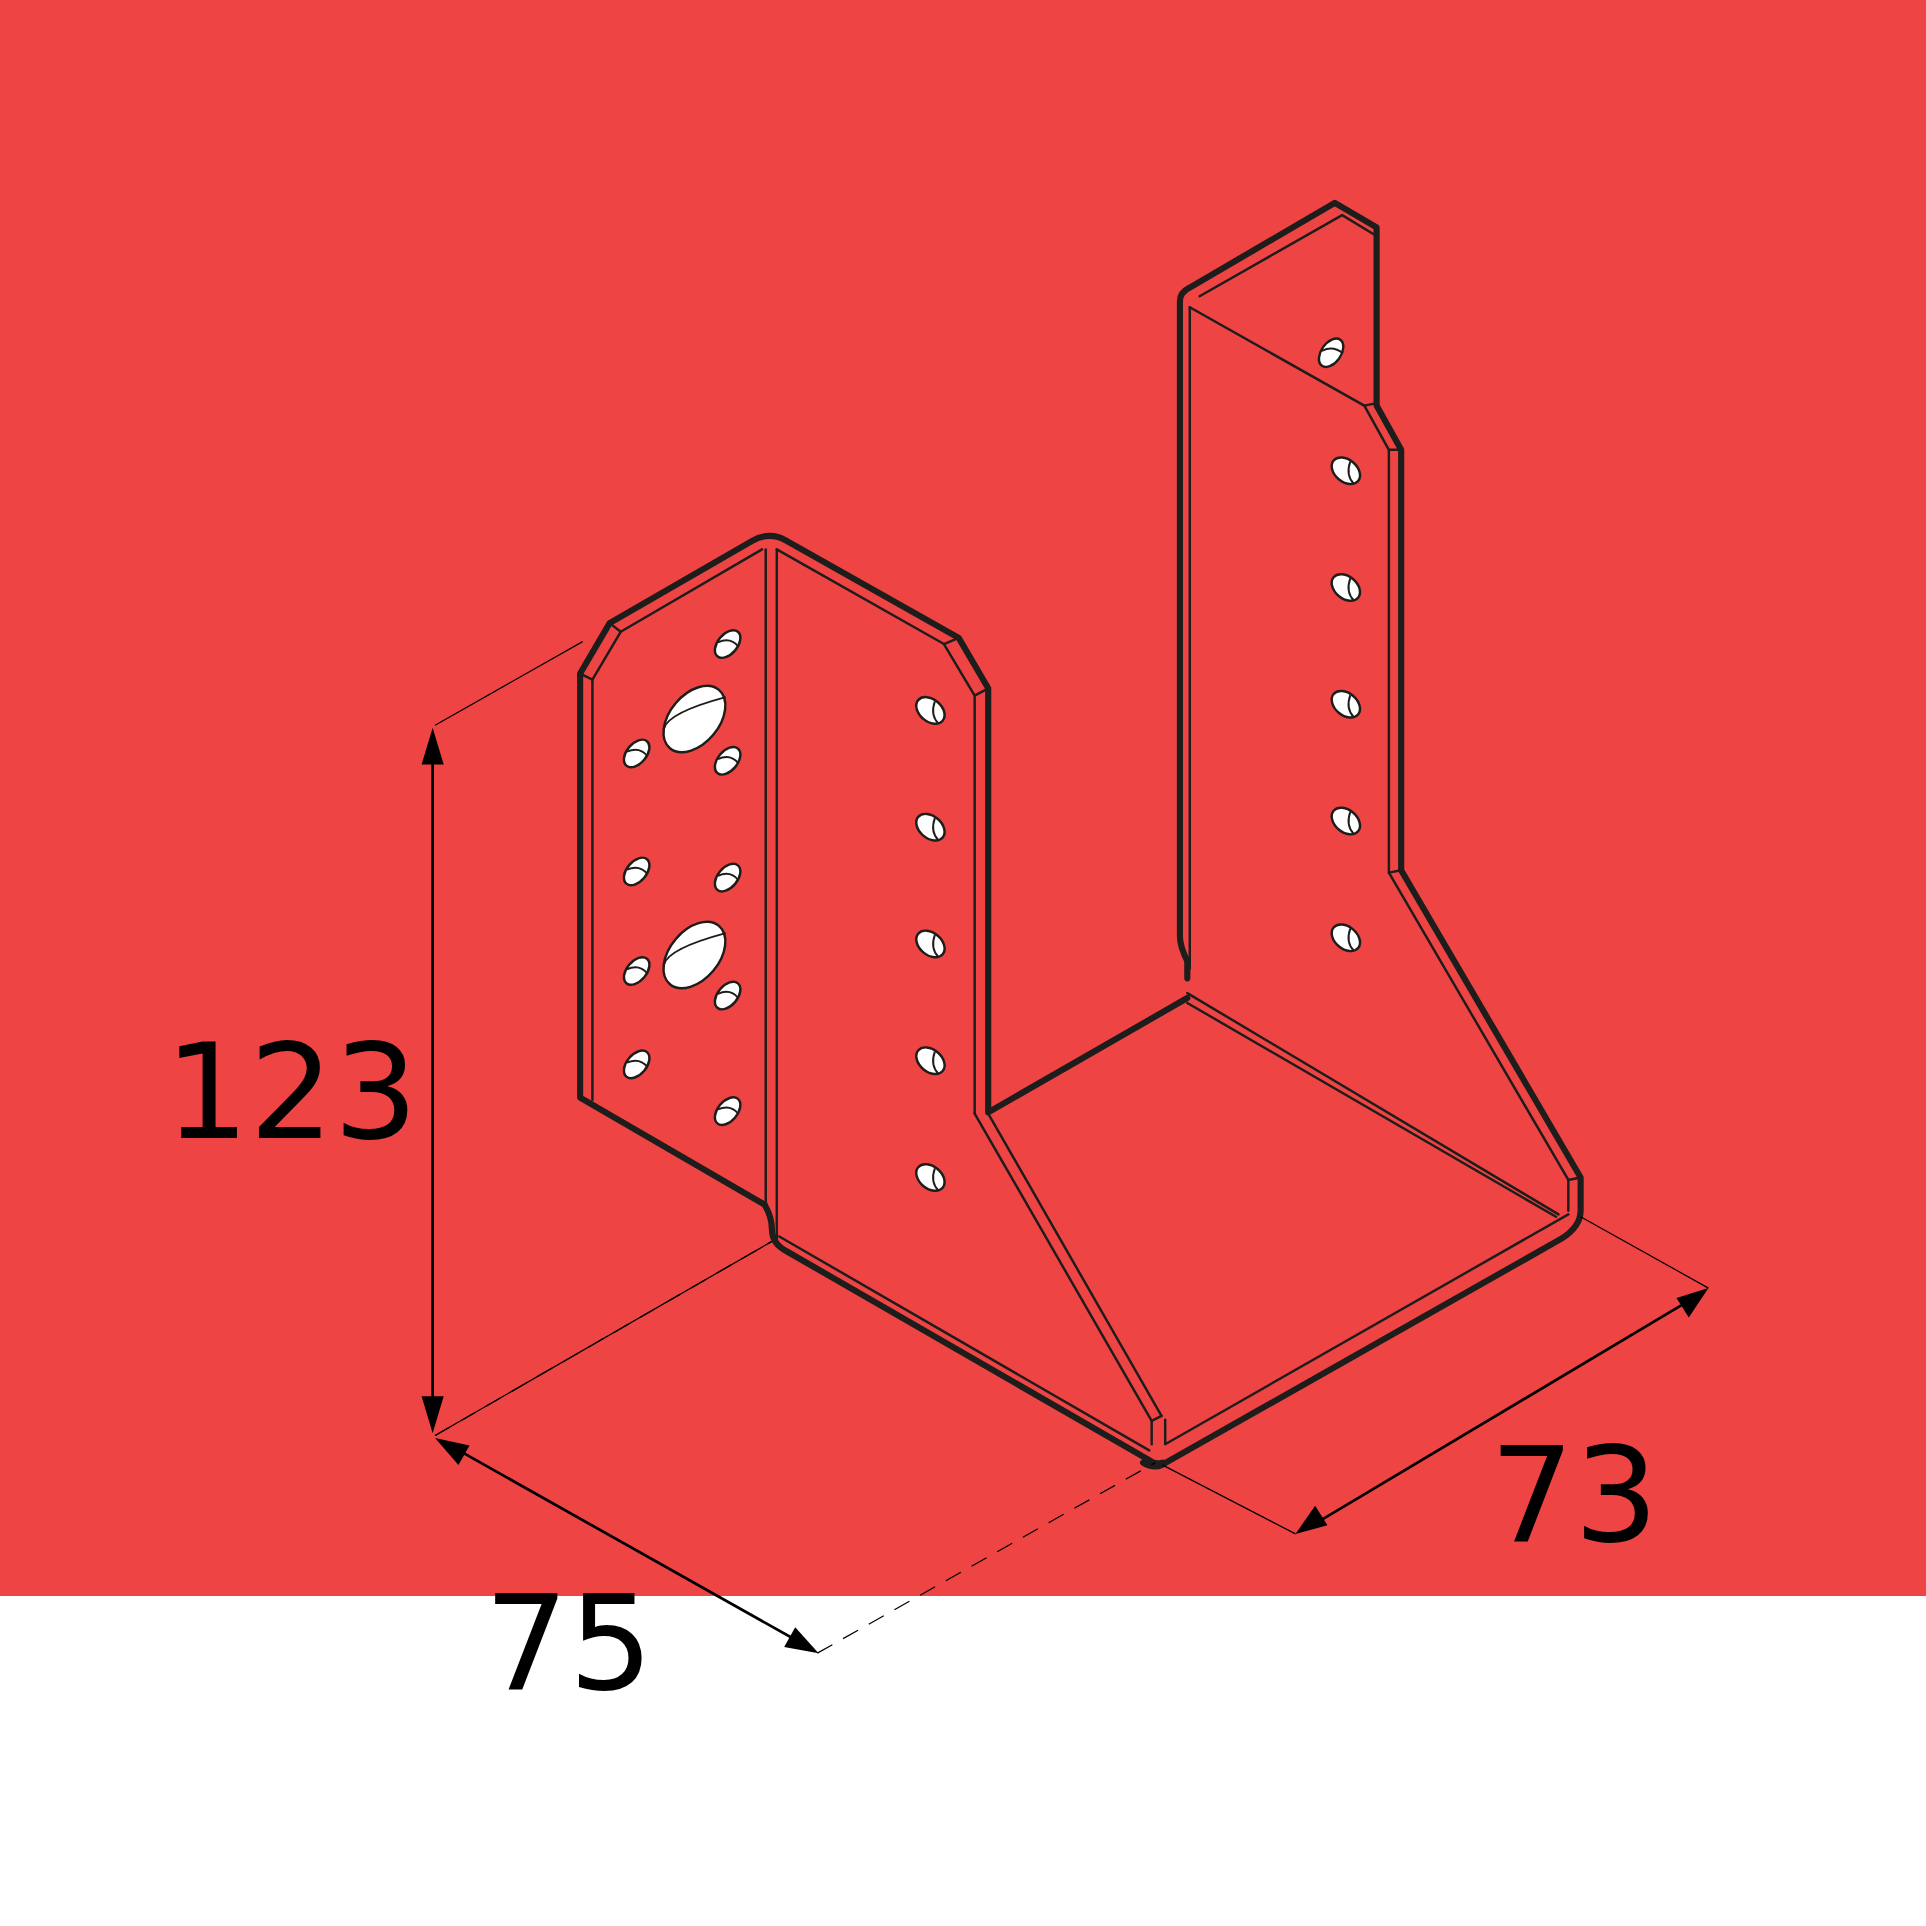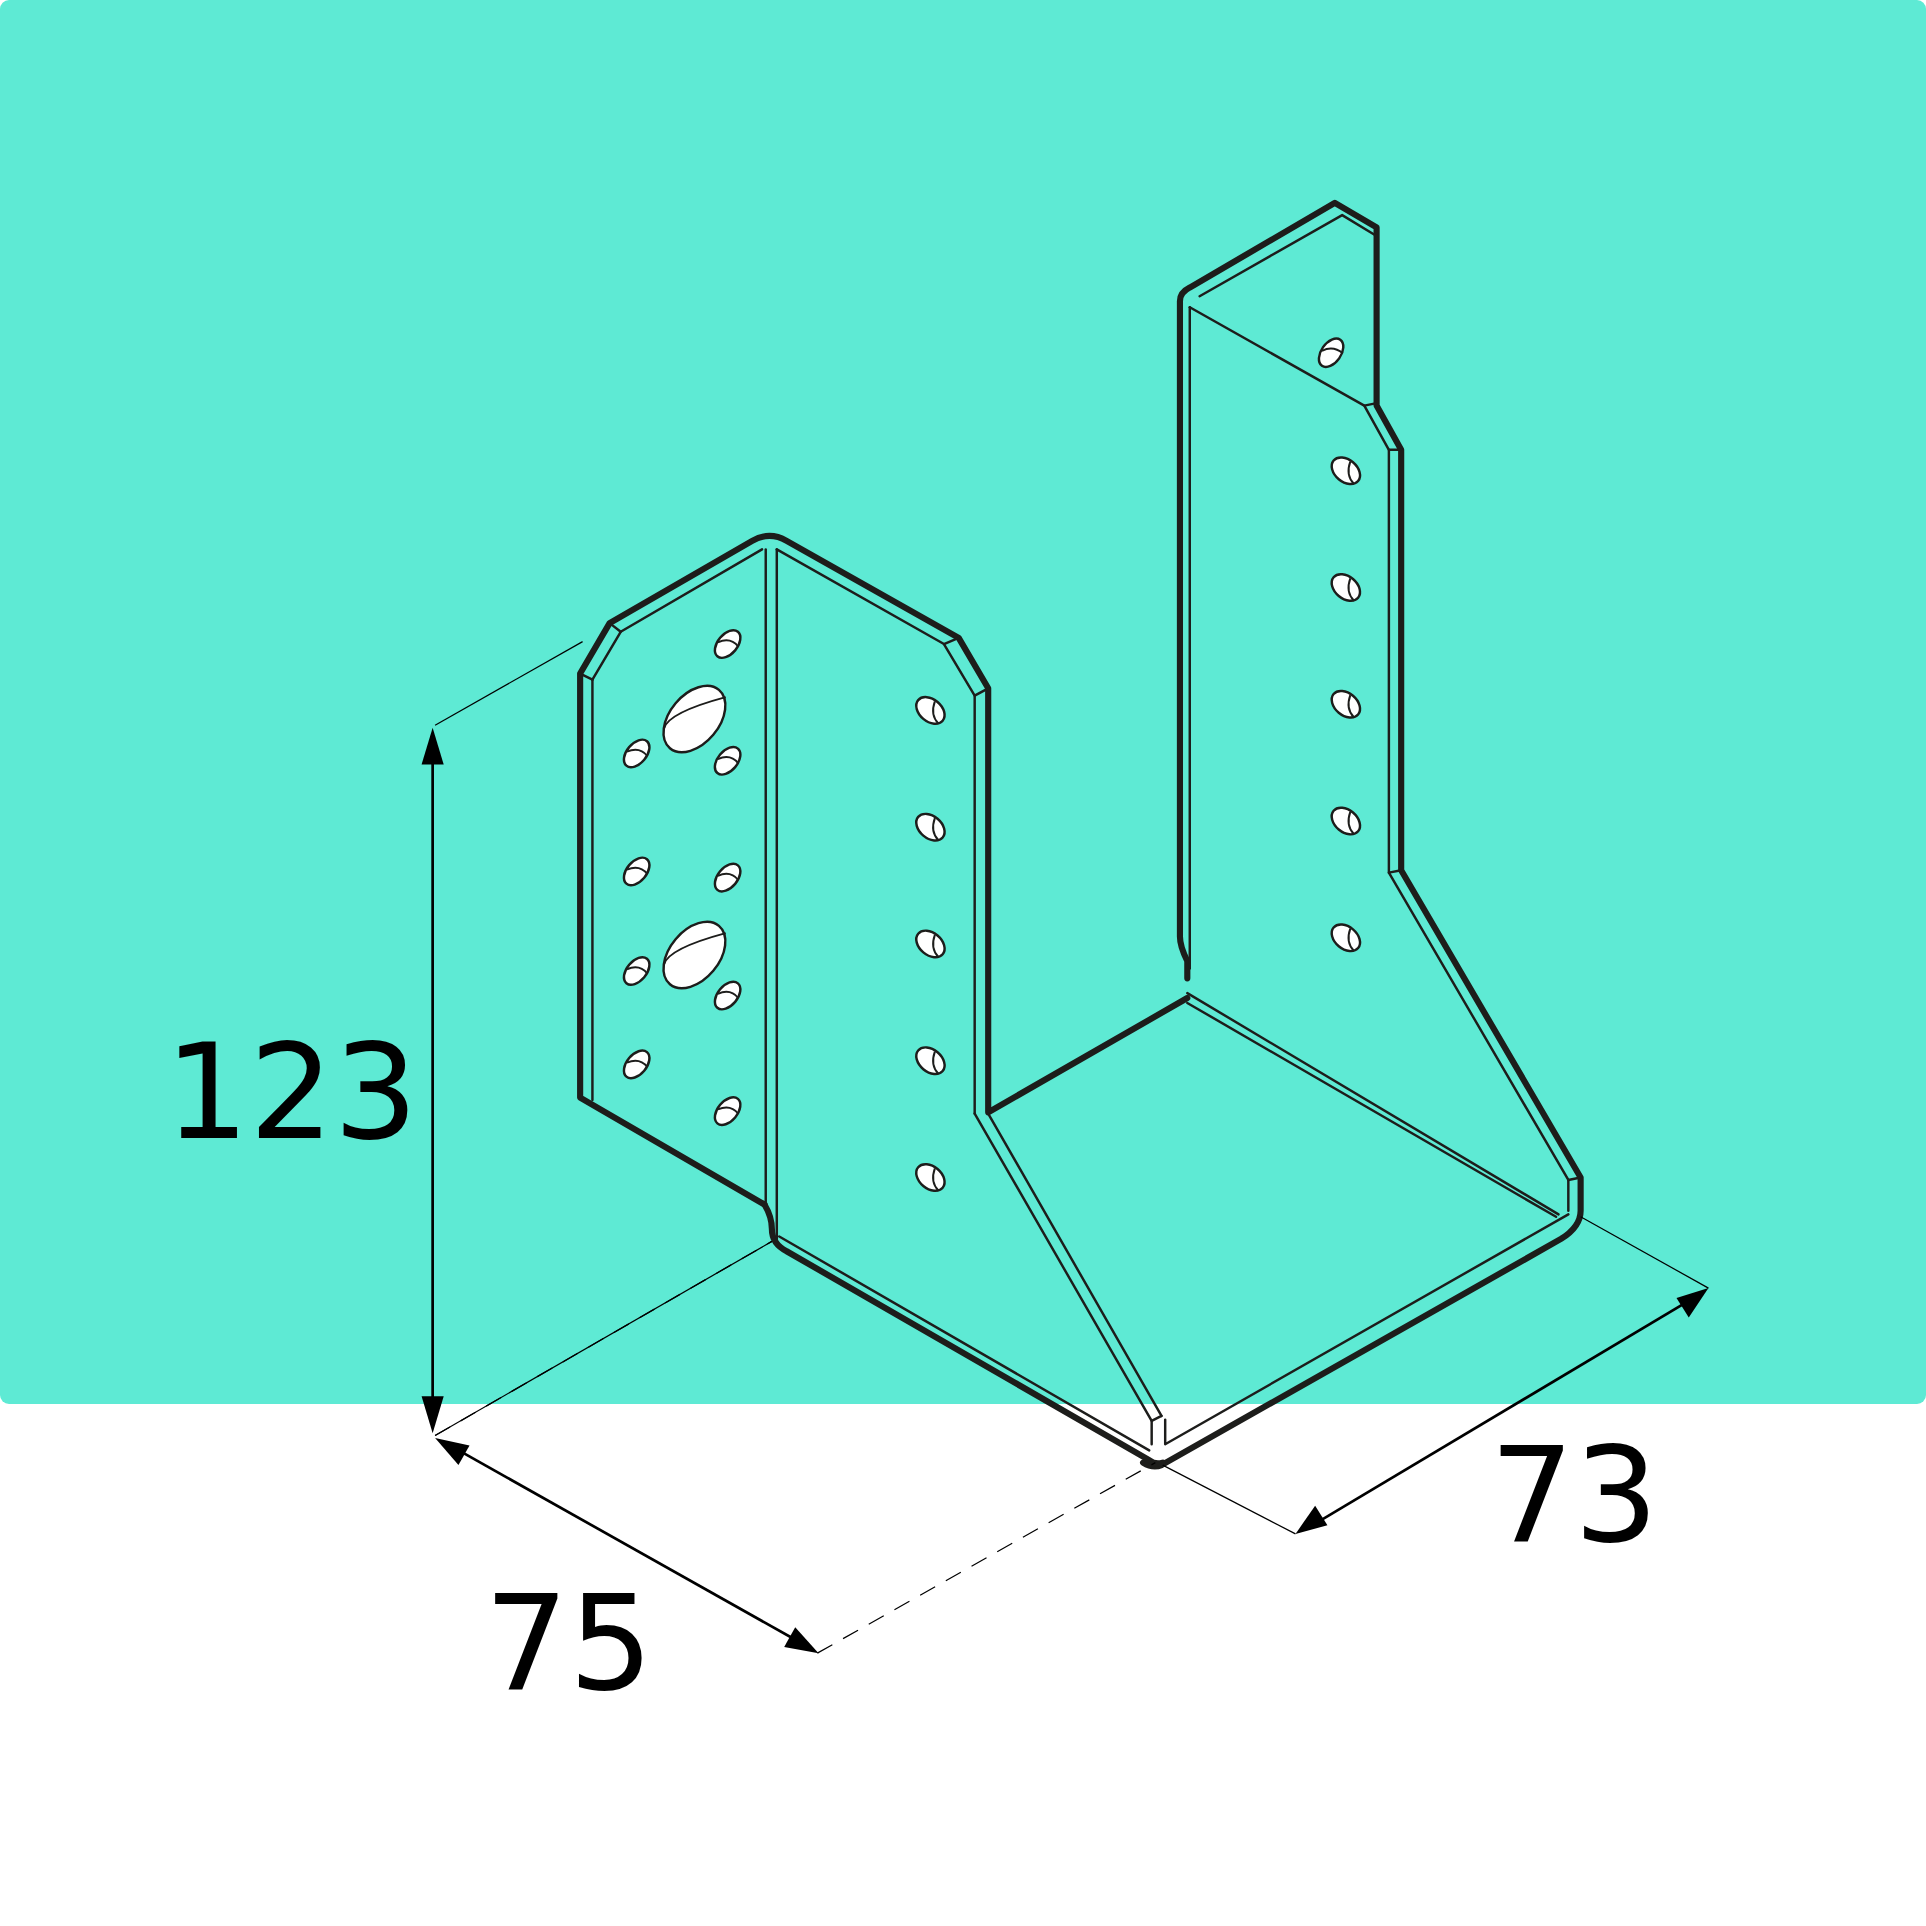--- a/index.html
+++ b/index.html
@@ -1,17 +1,17 @@
 <!DOCTYPE html>
 <html style="font-size:12.3px"><head>
   <meta charset="utf-8">
   <style>
     html, body { margin: 0; padding: 0; background: #ffffff; }
     body { width: 1926px; height: 1926px; overflow: hidden; }
-    .canvas { position: relative; width: 1926px; height: 1404px; background: #5eead4; border-radius: 9px; }
+    .canvas { position: relative; width: 1926px; height: 1596px; background: #ef4444; }
     svg { position: absolute; left: 0; top: 0; width: 1926px; height: 1926px; }
     .thick { fill: none; stroke: #1d1d1b; stroke-width: 5; stroke-linejoin: round; stroke-linecap: round; }
     .thin { fill: none; stroke: #1d1d1b; stroke-width: 2; stroke-linejoin: round; stroke-linecap: round; }
     .hair { fill: none; stroke: #000000; stroke-width: 1; }
     .dash { fill: none; stroke: #000000; stroke-width: 1; stroke-dasharray: 14 10; }
     .dimline { fill: none; stroke: #000000; stroke-width: 2.2; }
     .arrow { fill: #000000; stroke: none; }
     .hole { fill: #ffffff; stroke: #1d1d1b; stroke-width: 2; }
     .hole-inner { fill: none; stroke: #1d1d1b; stroke-width: 1.6; }
     .dim-label {

